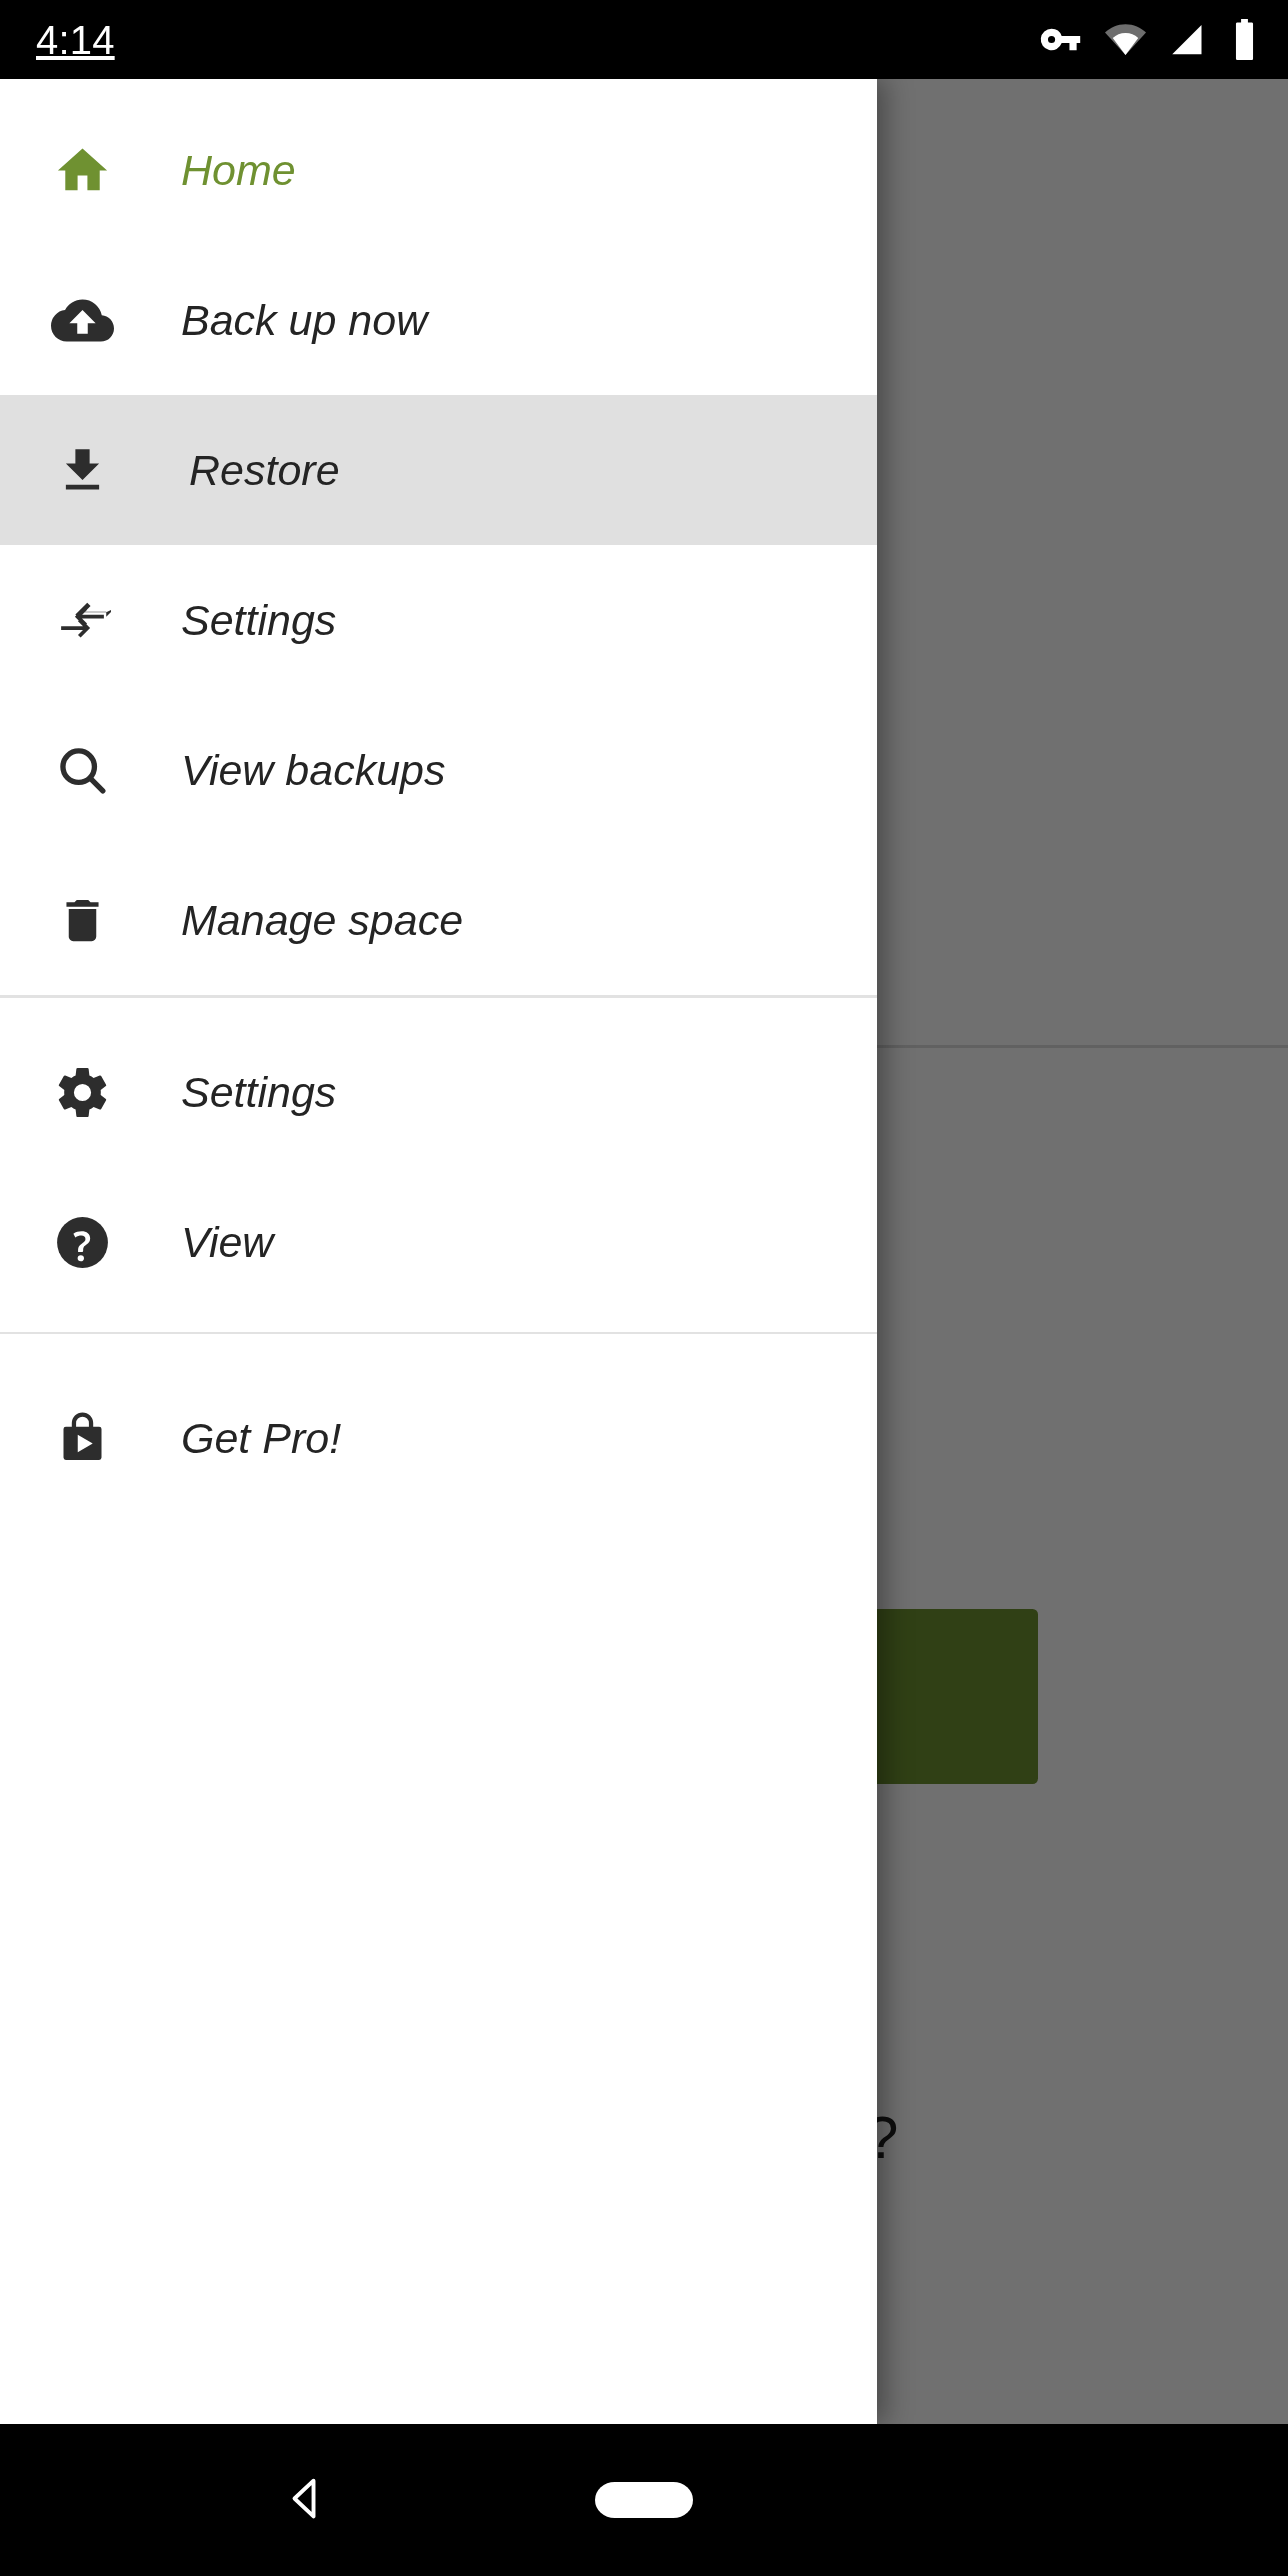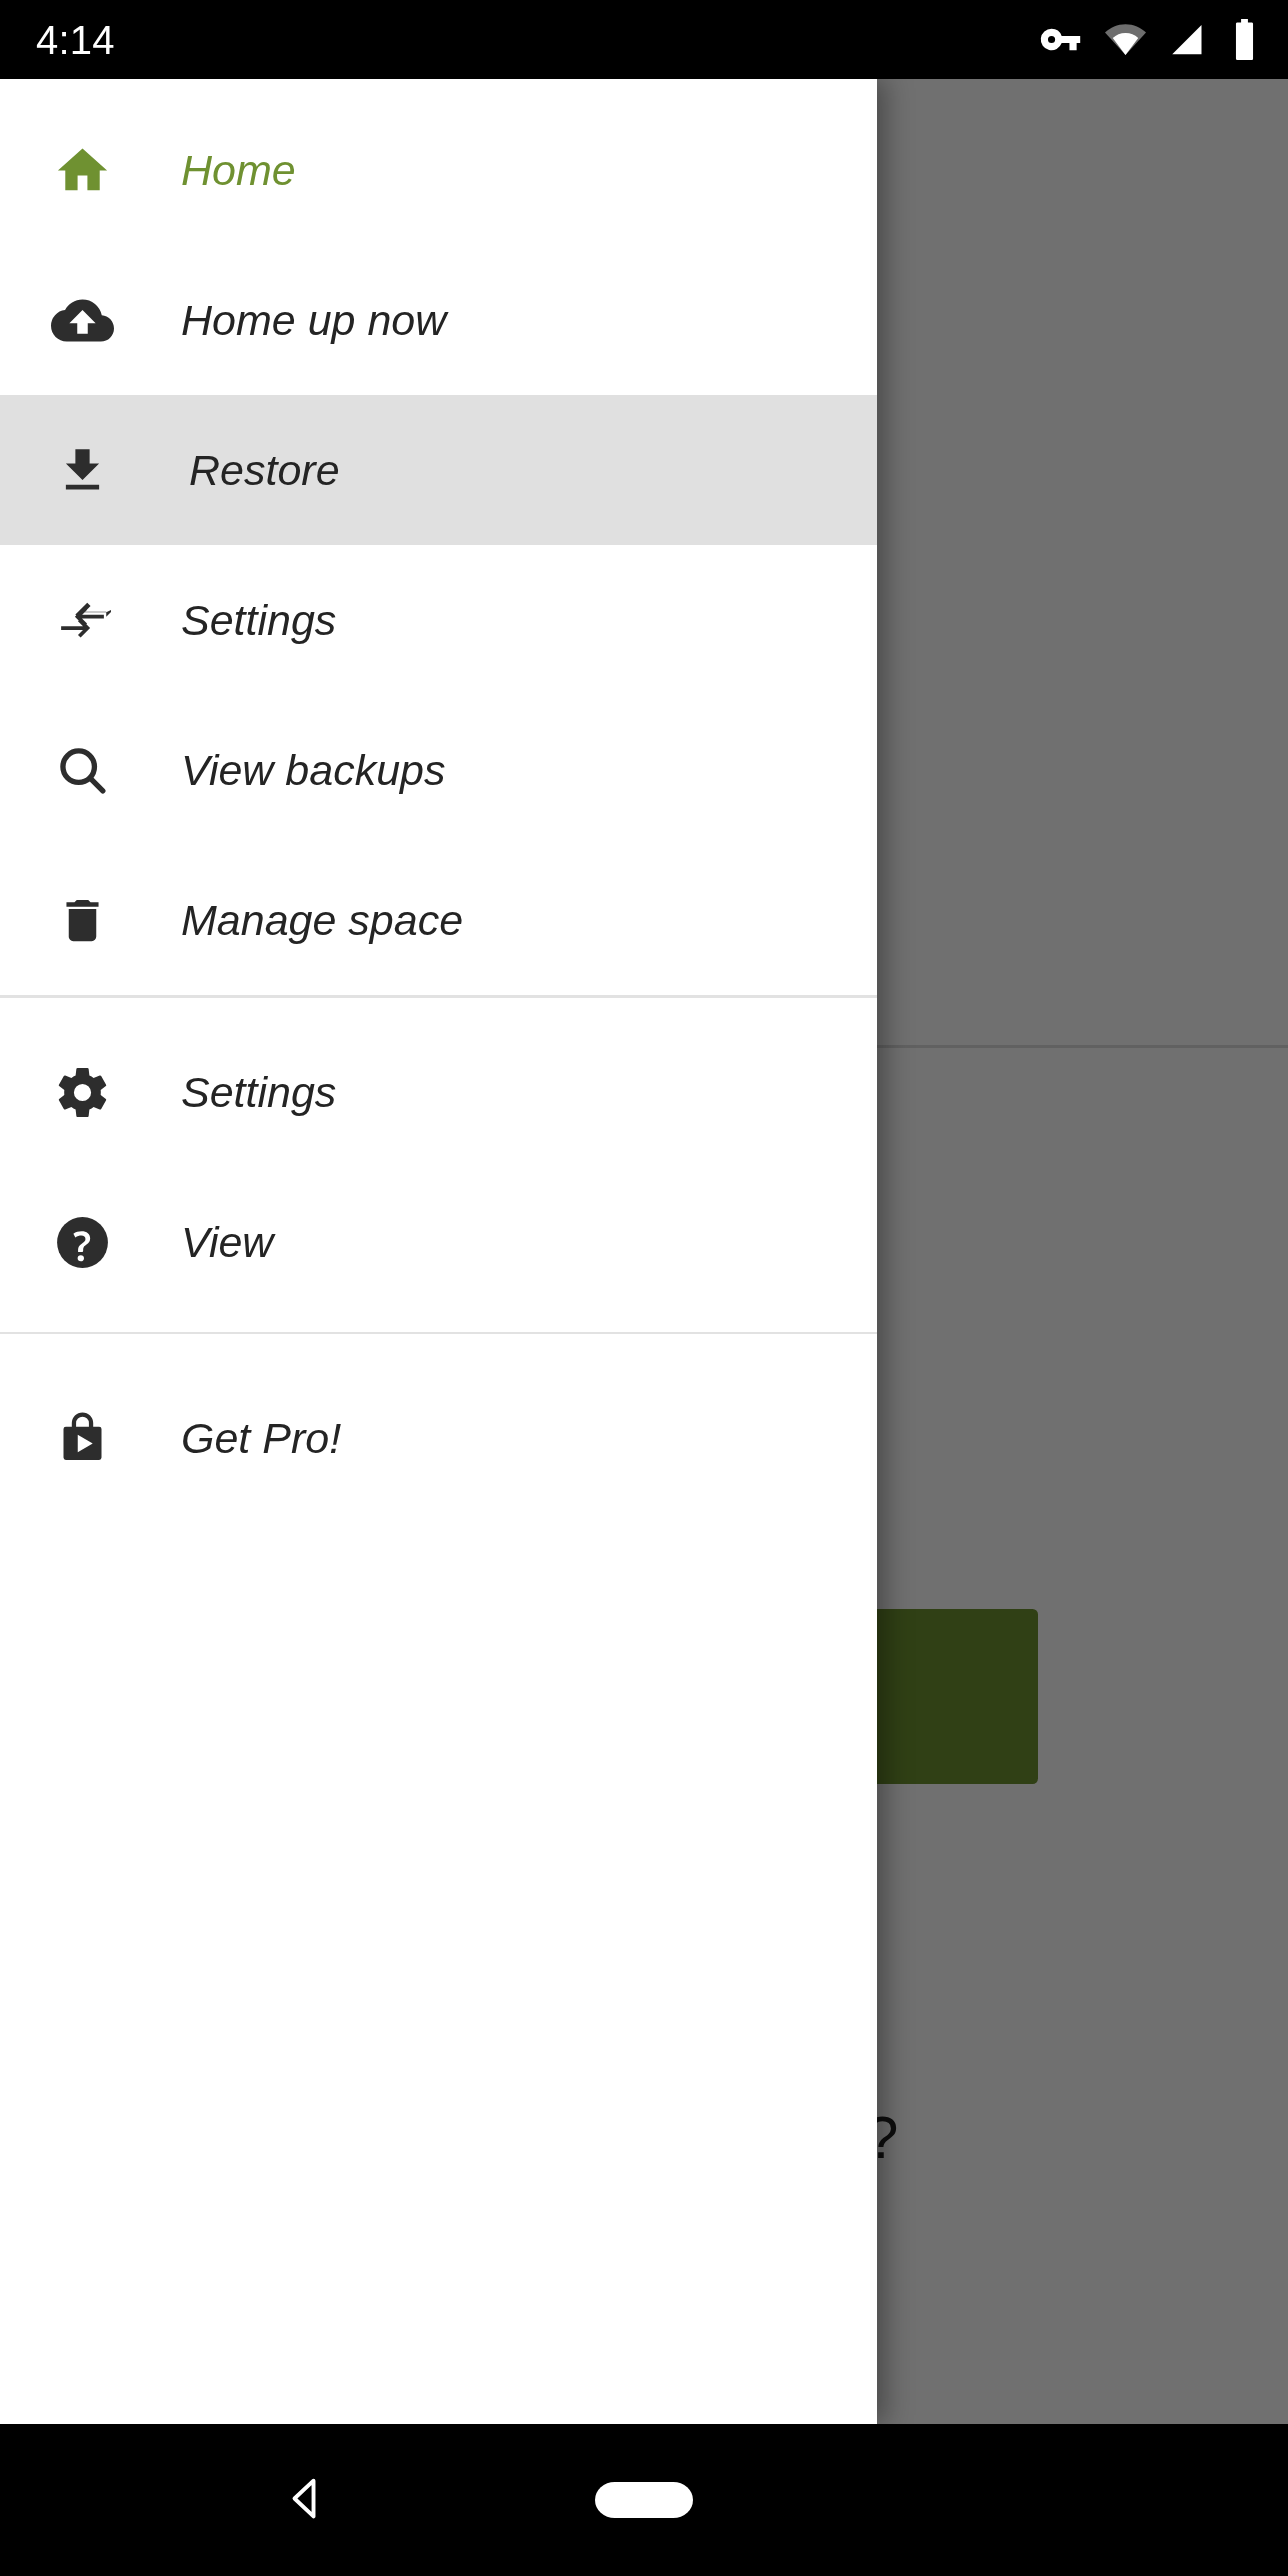--- a/index.html
+++ b/index.html
@@ -5,21 +5,21 @@
   * { margin:0; padding:0; box-sizing:border-box; }
   html,body { width:1288px; height:2576px; background:#000; overflow:hidden; }
   body { font-family:"Liberation Sans", sans-serif; -webkit-font-smoothing:antialiased; }
 
   #screen { position:relative; width:1288px; height:2576px; background:#fff; overflow:hidden; }
 
   
   #statusbar {
     position:absolute; left:0; top:0; width:1288px; height:79px;
     background:#000; color:#fff; display:flex; align-items:center;
-    padding:0 30px 0 36px; z-index:60;
+    padding:0 30px 0 36px; z-index:60;text-decoration:underline;
   }
   #status-time { font-size:40px; letter-spacing:0.2px; line-height:1; font-weight:400; }
   #status-icons { margin-left:auto; display:flex; align-items:center; gap:23px; }
   .sicon { display:block; }
 
   
   #bg-content {
     position:absolute; left:0; top:79px; width:1288px; height:2345px;
     background:#fff; overflow:hidden; z-index:10;
   }
@@ -131,21 +131,21 @@
         </span>
         <span class="nav-label">Home</span>
       </div>
 
       <div class="nav-item">
         <span class="nav-icon">
           <svg width="63" height="63" viewBox="0 0 24 24" fill="#2d2d2d">
             <path d="M19.35 10.04A7.49 7.49 0 0 0 12 4C9.11 4 6.6 5.64 5.35 8.04A5.994 5.994 0 0 0 0 14c0 3.31 2.69 6 6 6h13c2.76 0 5-2.24 5-5 0-2.64-2.05-4.78-4.65-4.96zM14 13v4h-4v-4H7l5-5 5 5h-3z"></path>
           </svg>
         </span>
-        <span class="nav-label">Home up now</span>
+        <span class="nav-label">Back up now</span>
       </div>
 
       <div class="nav-item active-row">
         <span class="nav-icon">
           <svg width="57" height="57" viewBox="0 0 24 24" fill="#2d2d2d">
             <path d="M5 20h14v-2H5v2zM19 9h-4V3H9v6H5l7 7 7-7z"></path>
           </svg>
         </span>
         <span class="nav-label">Restore</span>
       </div>

